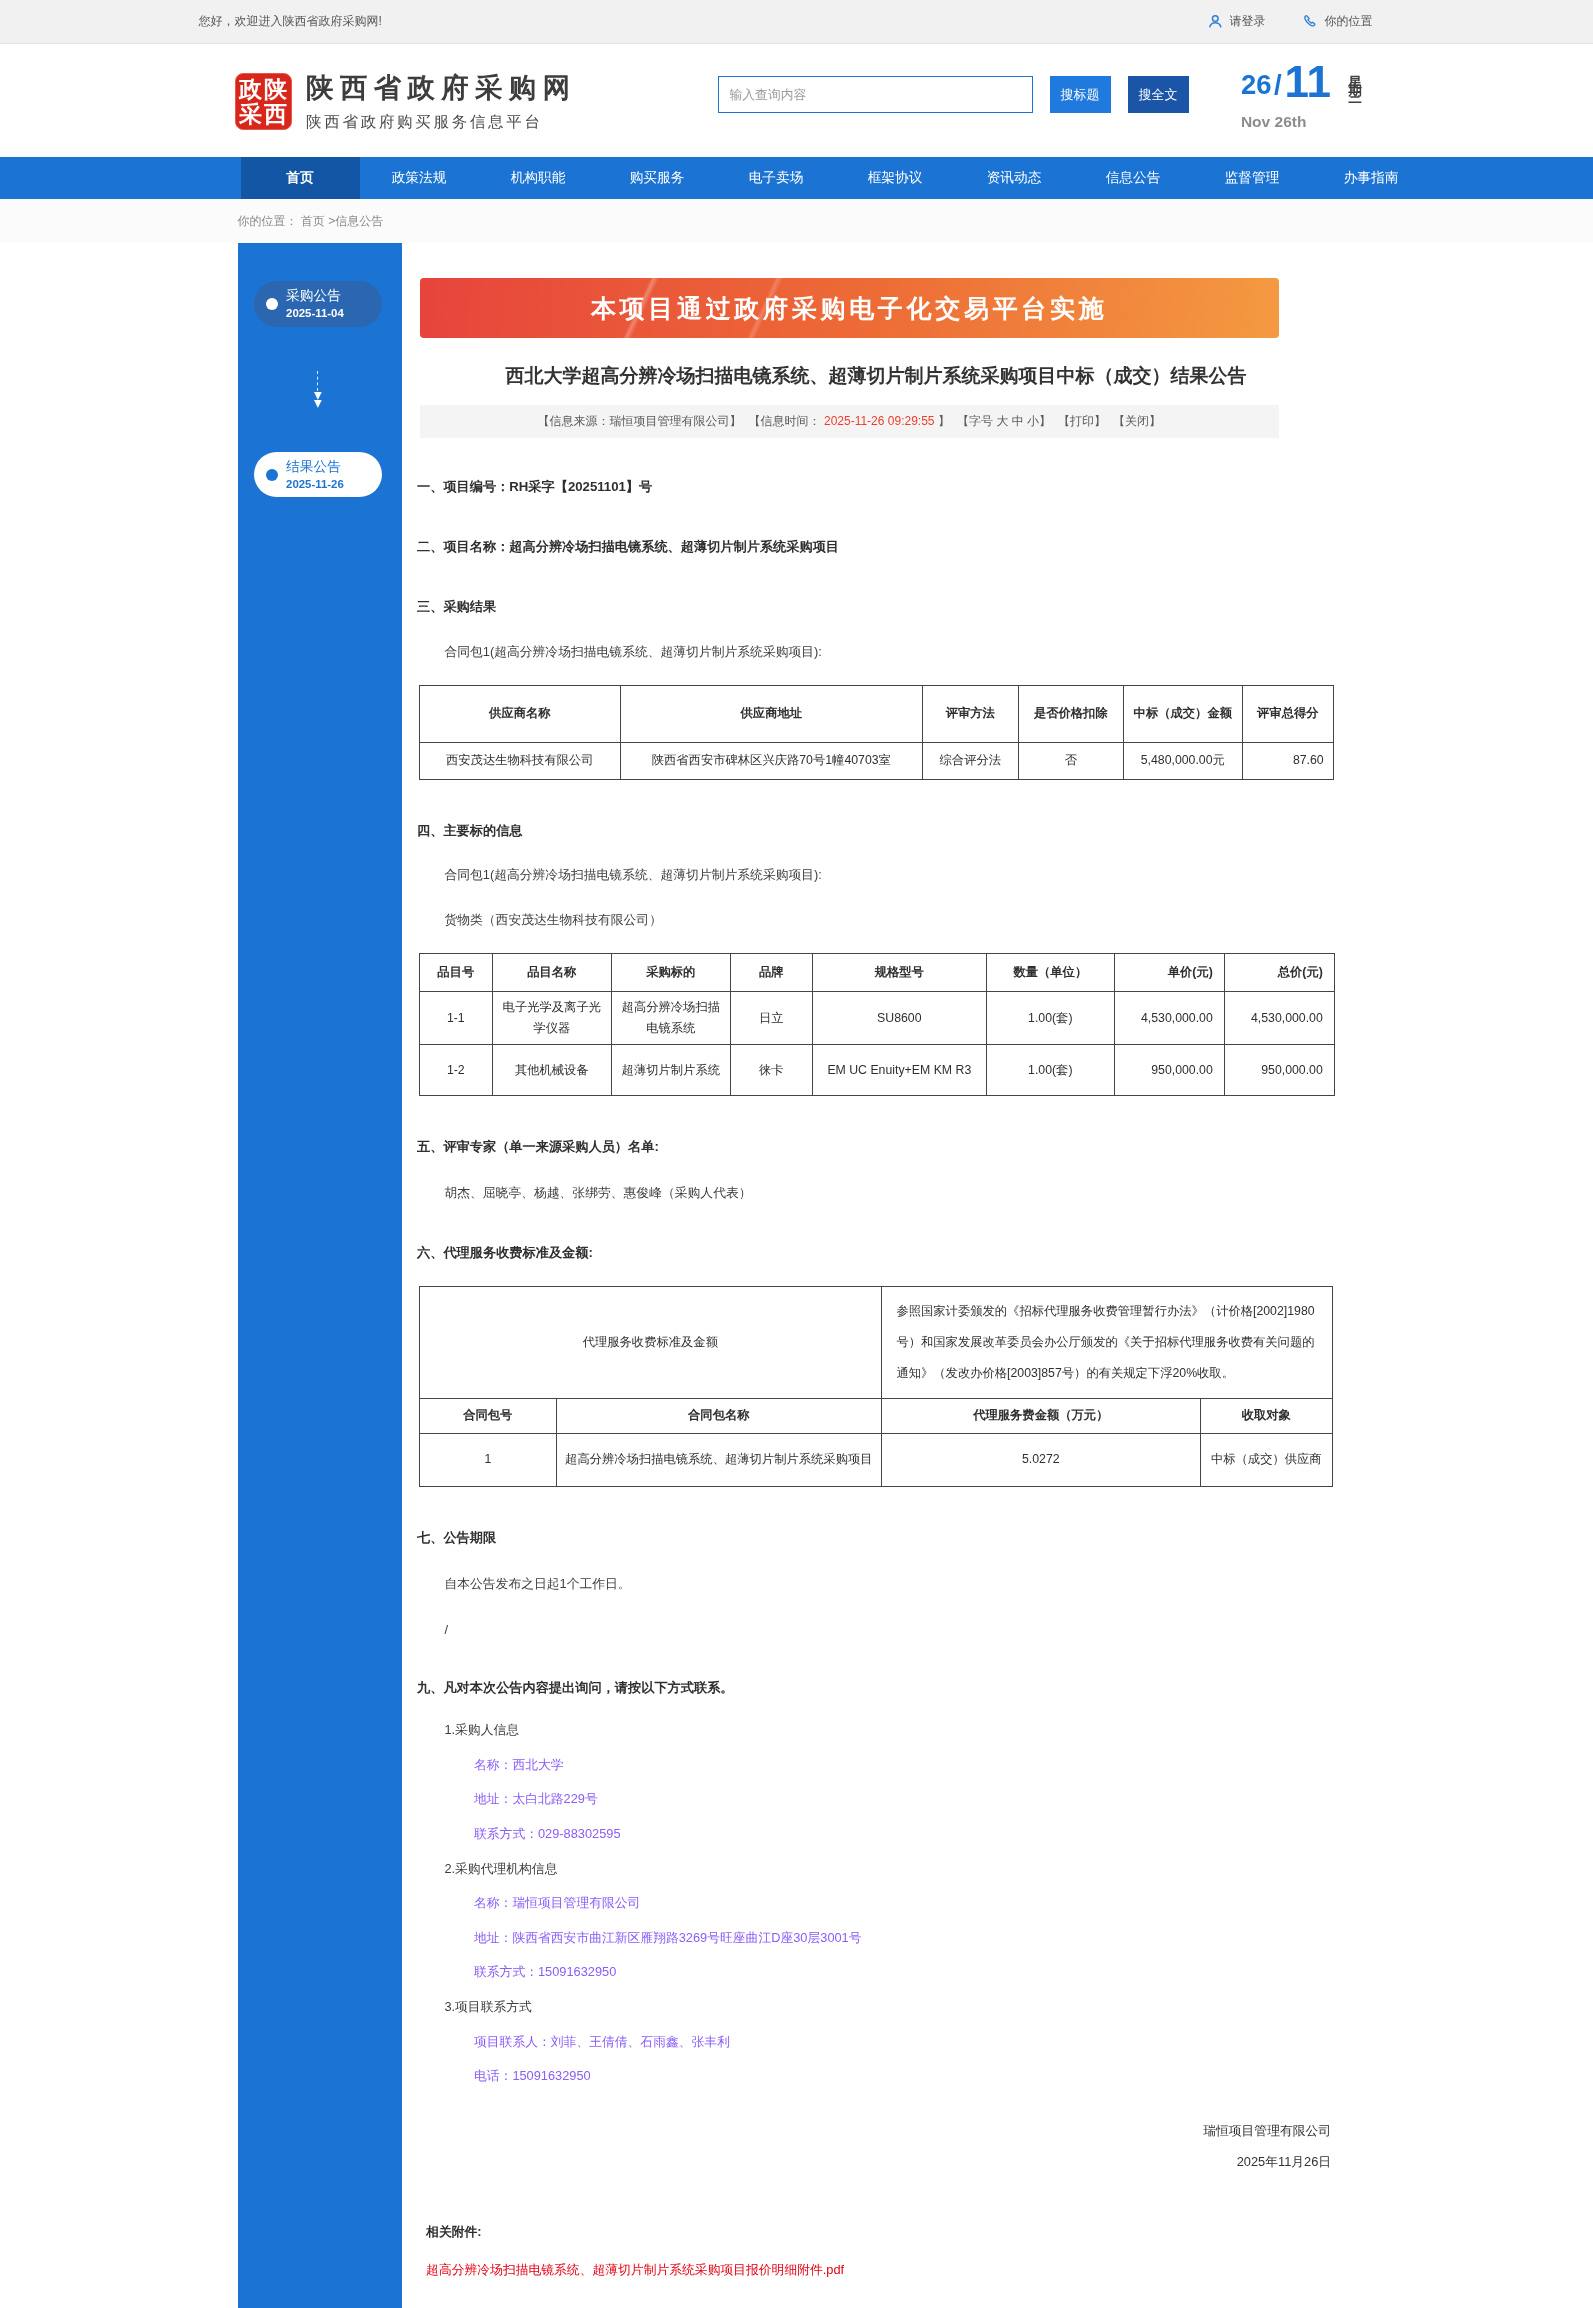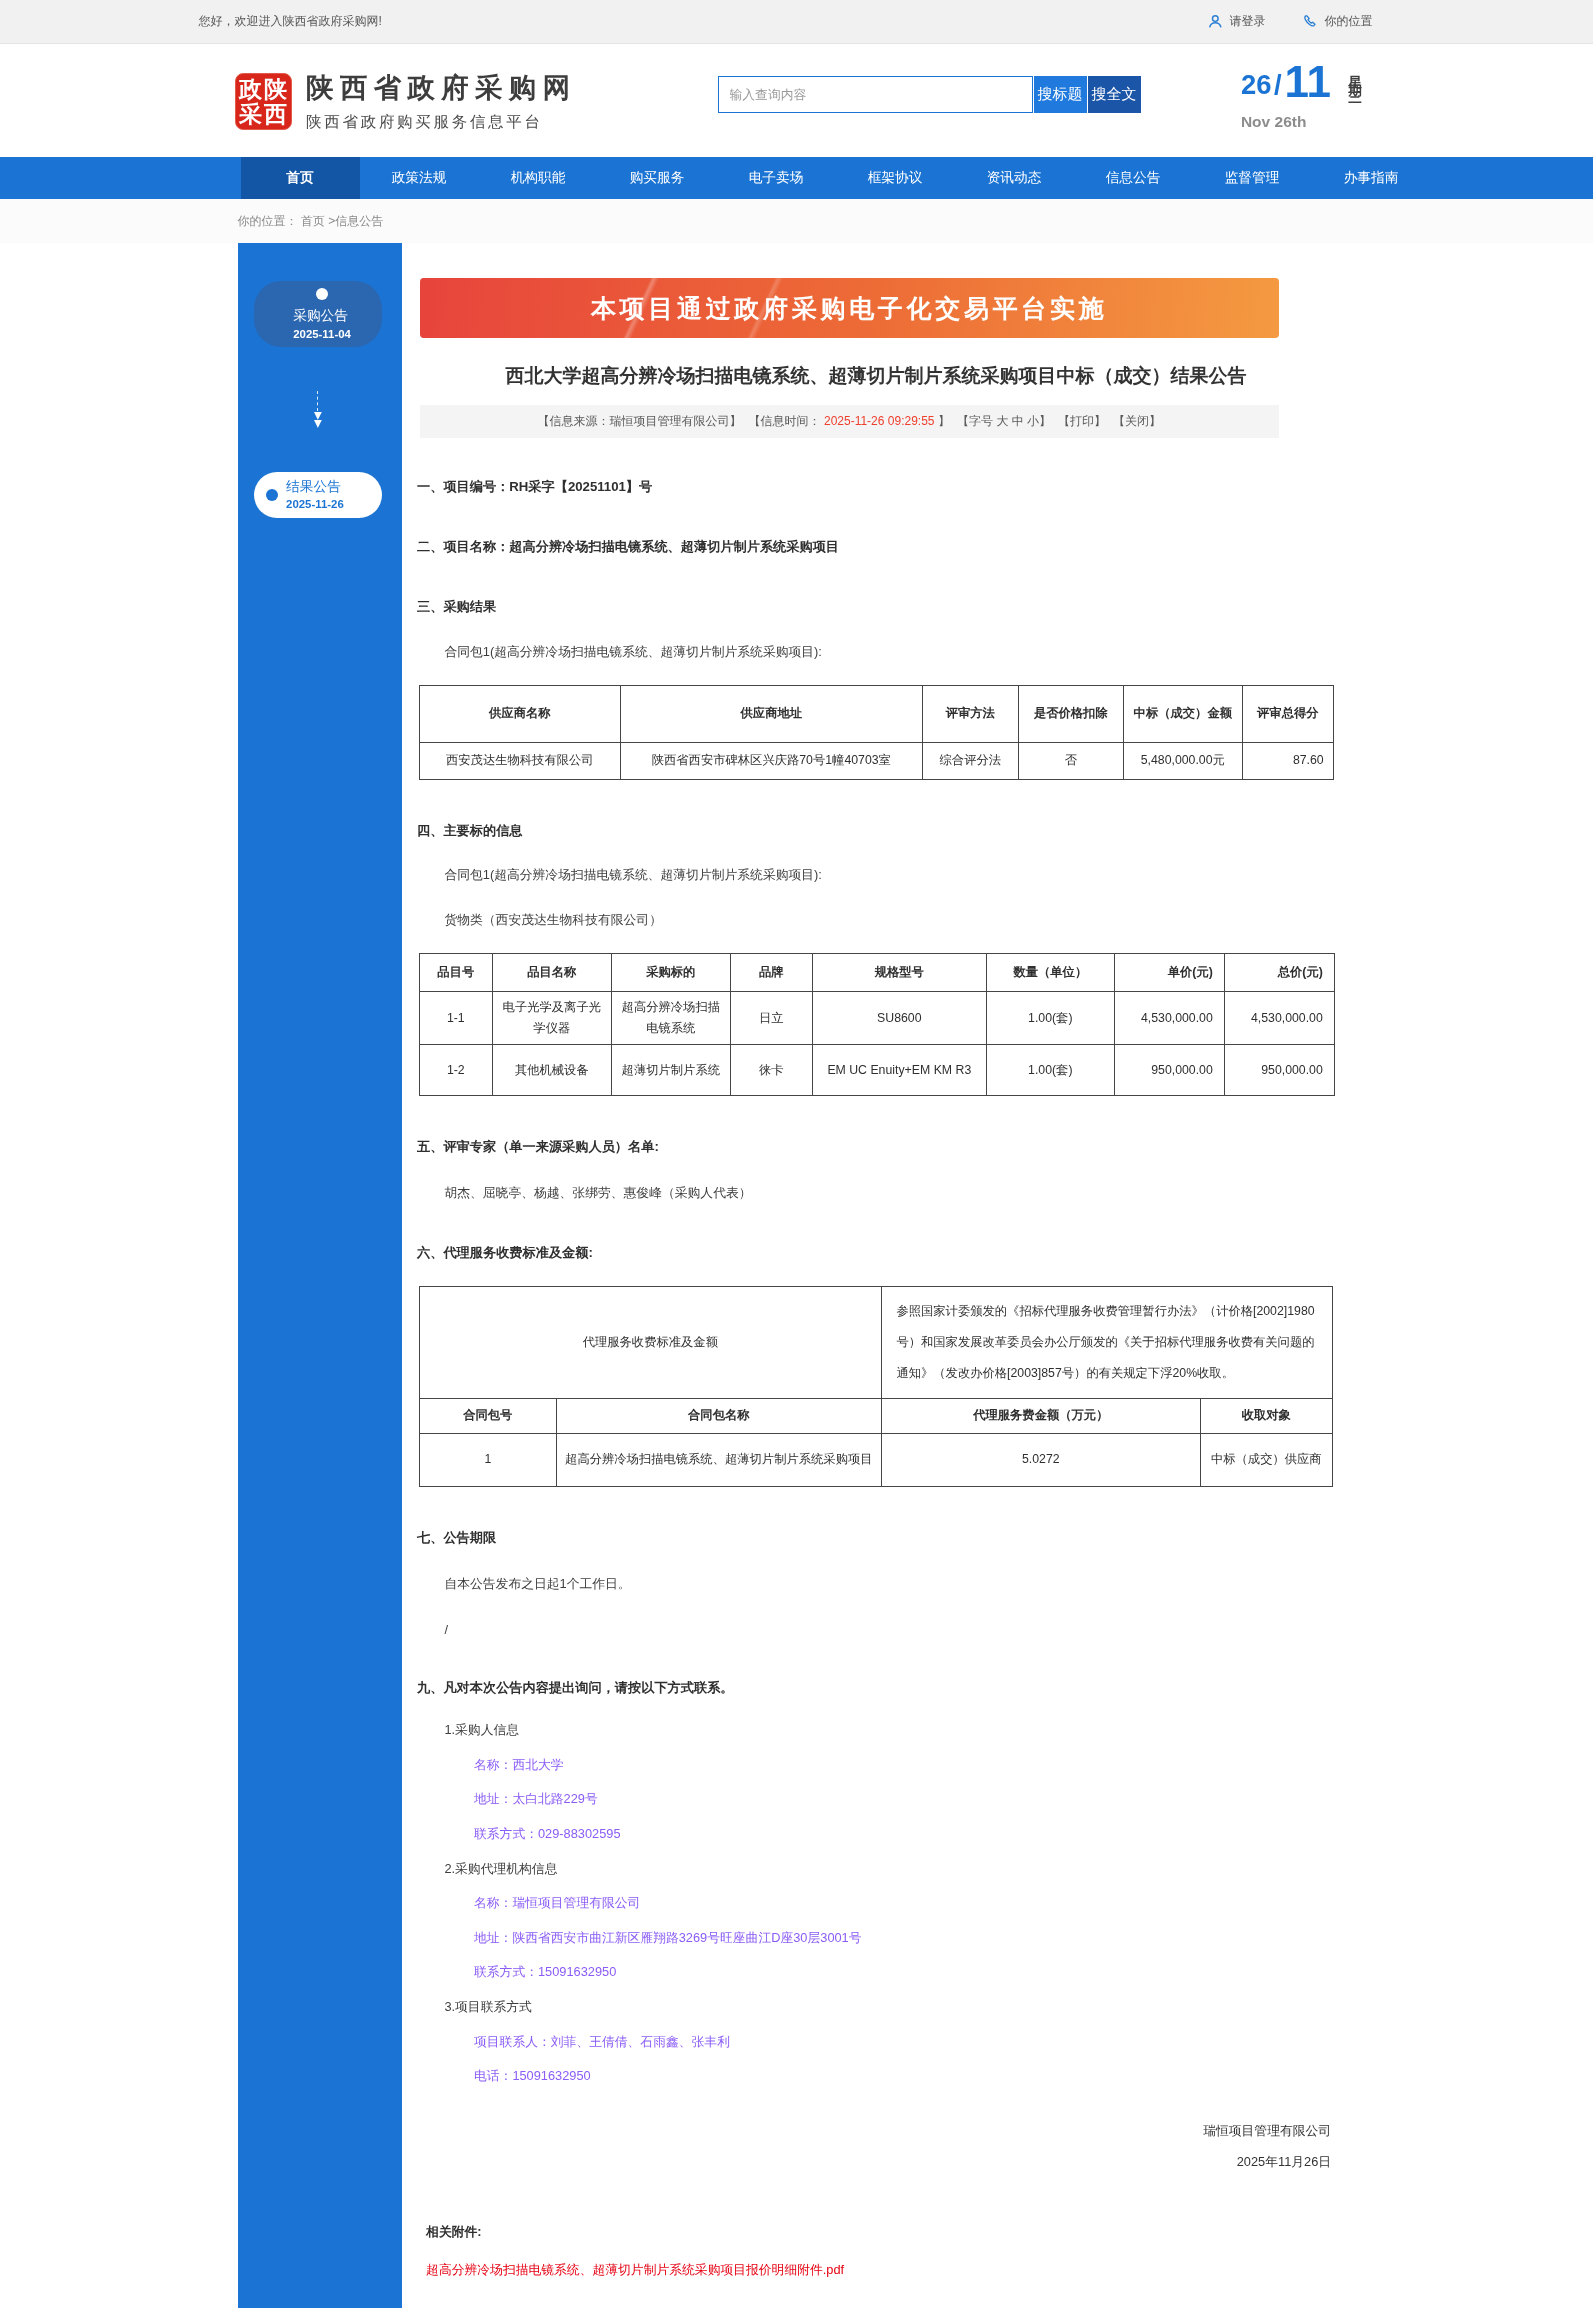--- a/index.html
+++ b/index.html
@@ -19,21 +19,21 @@
   .header .inner{height:100%;position:relative;}
   .brand{position:absolute;left:91px;top:25.6px;display:flex;align-items:center;cursor:pointer;}
   .logo{width:57px;height:57px;background:#d8261b;border-radius:8.2px;display:grid;grid-template-columns:1fr 1fr;grid-template-rows:1fr 1fr;color:#fff;font-weight:bold;font-size:23px;font-family:"DejaVu Serif","Liberation Serif",serif;box-sizing:border-box;padding:2.7px;border:1.8px solid #e35a4a;}
   .logo span{display:flex;align-items:center;justify-content:center;line-height:1;}
   .titles{margin-left:14.6px;}
   .site-title{font-size:27.4px;font-weight:bold;color:#3d3d3d;letter-spacing:6.4px;white-space:nowrap;}
   .site-subtitle{font-size:15.5px;color:#4a4a4a;letter-spacing:2.7px;margin-top:6.4px;white-space:nowrap;}
   .search{position:absolute;left:574px;top:32px;display:flex;gap:1px;}
   .search input{width:315px;height:37px;border:1.8px solid #1b74d3;box-sizing:border-box;padding:0 11px;font-size:12.8px;color:#333;outline:none;font-family:inherit;}
   .search input::placeholder{color:#9a9a9a;}
-  .btn-search{height:37px;width:53px;border:none;color:#fff;font-size:15px;cursor:pointer;font-family:inherit;padding:0;}
+  .btn-search{height:37px;width:61px;border:none;color:#fff;font-size:13px;cursor:pointer;font-family:inherit;padding:0;margin-left:16px;}
   .btn-stitle{background:#2079dd;}
   .btn-sfull{background:#1b55a8;}
   .datebox{position:absolute;right:87px;top:16.4px;display:flex;align-items:flex-start;}
   .d-col{text-align:center;}
   .d-nums{display:flex;align-items:flex-start;justify-content:flex-end;color:#1b74d3;font-weight:bold;line-height:1;}
   .d-day{font-size:27.4px;margin-top:11px;}
   .d-slash{font-size:27.4px;margin:11px 2.7px 0 2.7px;}
   .d-month{font-size:44px;}
   .d-en{font-size:15.5px;font-weight:bold;color:#8d8d8d;margin-top:8.2px;text-align:left;}
   .d-week{writing-mode:vertical-lr;font-size:13.7px;font-weight:bold;color:#3f3f3f;letter-spacing:8.2px;margin-left:14.6px;margin-top:3.7px;height:91px;}
@@ -47,21 +47,21 @@
   
   .breadcrumb{height:44px;background:#fbfbfb;}
   .breadcrumb .inner{line-height:44px;padding-left:94px;font-size:12px;color:#8a8a8a;}
   .breadcrumb a{color:#8a8a8a;text-decoration:none;cursor:pointer;}
 
   
   .content .inner{display:flex;align-items:stretch;padding-left:94px;min-height:1942px;}
   .sidebar{width:164px;background:#1b74d3;flex-shrink:0;padding-top:38px;box-sizing:border-box;}
   .pill{width:128px;margin-left:16.4px;border-radius:27.4px;padding:7.3px 3.7px 7.3px 12px;display:flex;align-items:center;gap:8.2px;box-sizing:border-box;cursor:pointer;}
   .pill .dot{width:12px;height:12px;border-radius:50%;flex-shrink:0;}
-  .pill-plain{background:#2b66b1;color:#fff;flex-direction:column;}
+  .pill-plain{background:#2b66b1;color:#fff;}
   .pill-plain .dot{background:#fff;}
   .pill-active{background:#fff;color:#1b74d3;}
   .pill-active .dot{background:#1b74d3;}
   .p-title{font-size:13.7px;line-height:1.2;}
   .p-date{font-size:11.4px;font-weight:bold;margin-top:2.7px;}
   .s-arrow{width:128px;margin-left:16.4px;display:flex;flex-direction:column;align-items:center;margin-top:44px;margin-bottom:44px;}
   .s-arrow .dash{height:20px;border-left:1.8px dashed rgba(255,255,255,.85);}
   .s-arrow .chev{color:#fff;font-size:15.5px;line-height:.55;}
 
   .article{flex:1;background:#fff;padding:35px 119px 64px 15.5px;box-sizing:border-box;}

